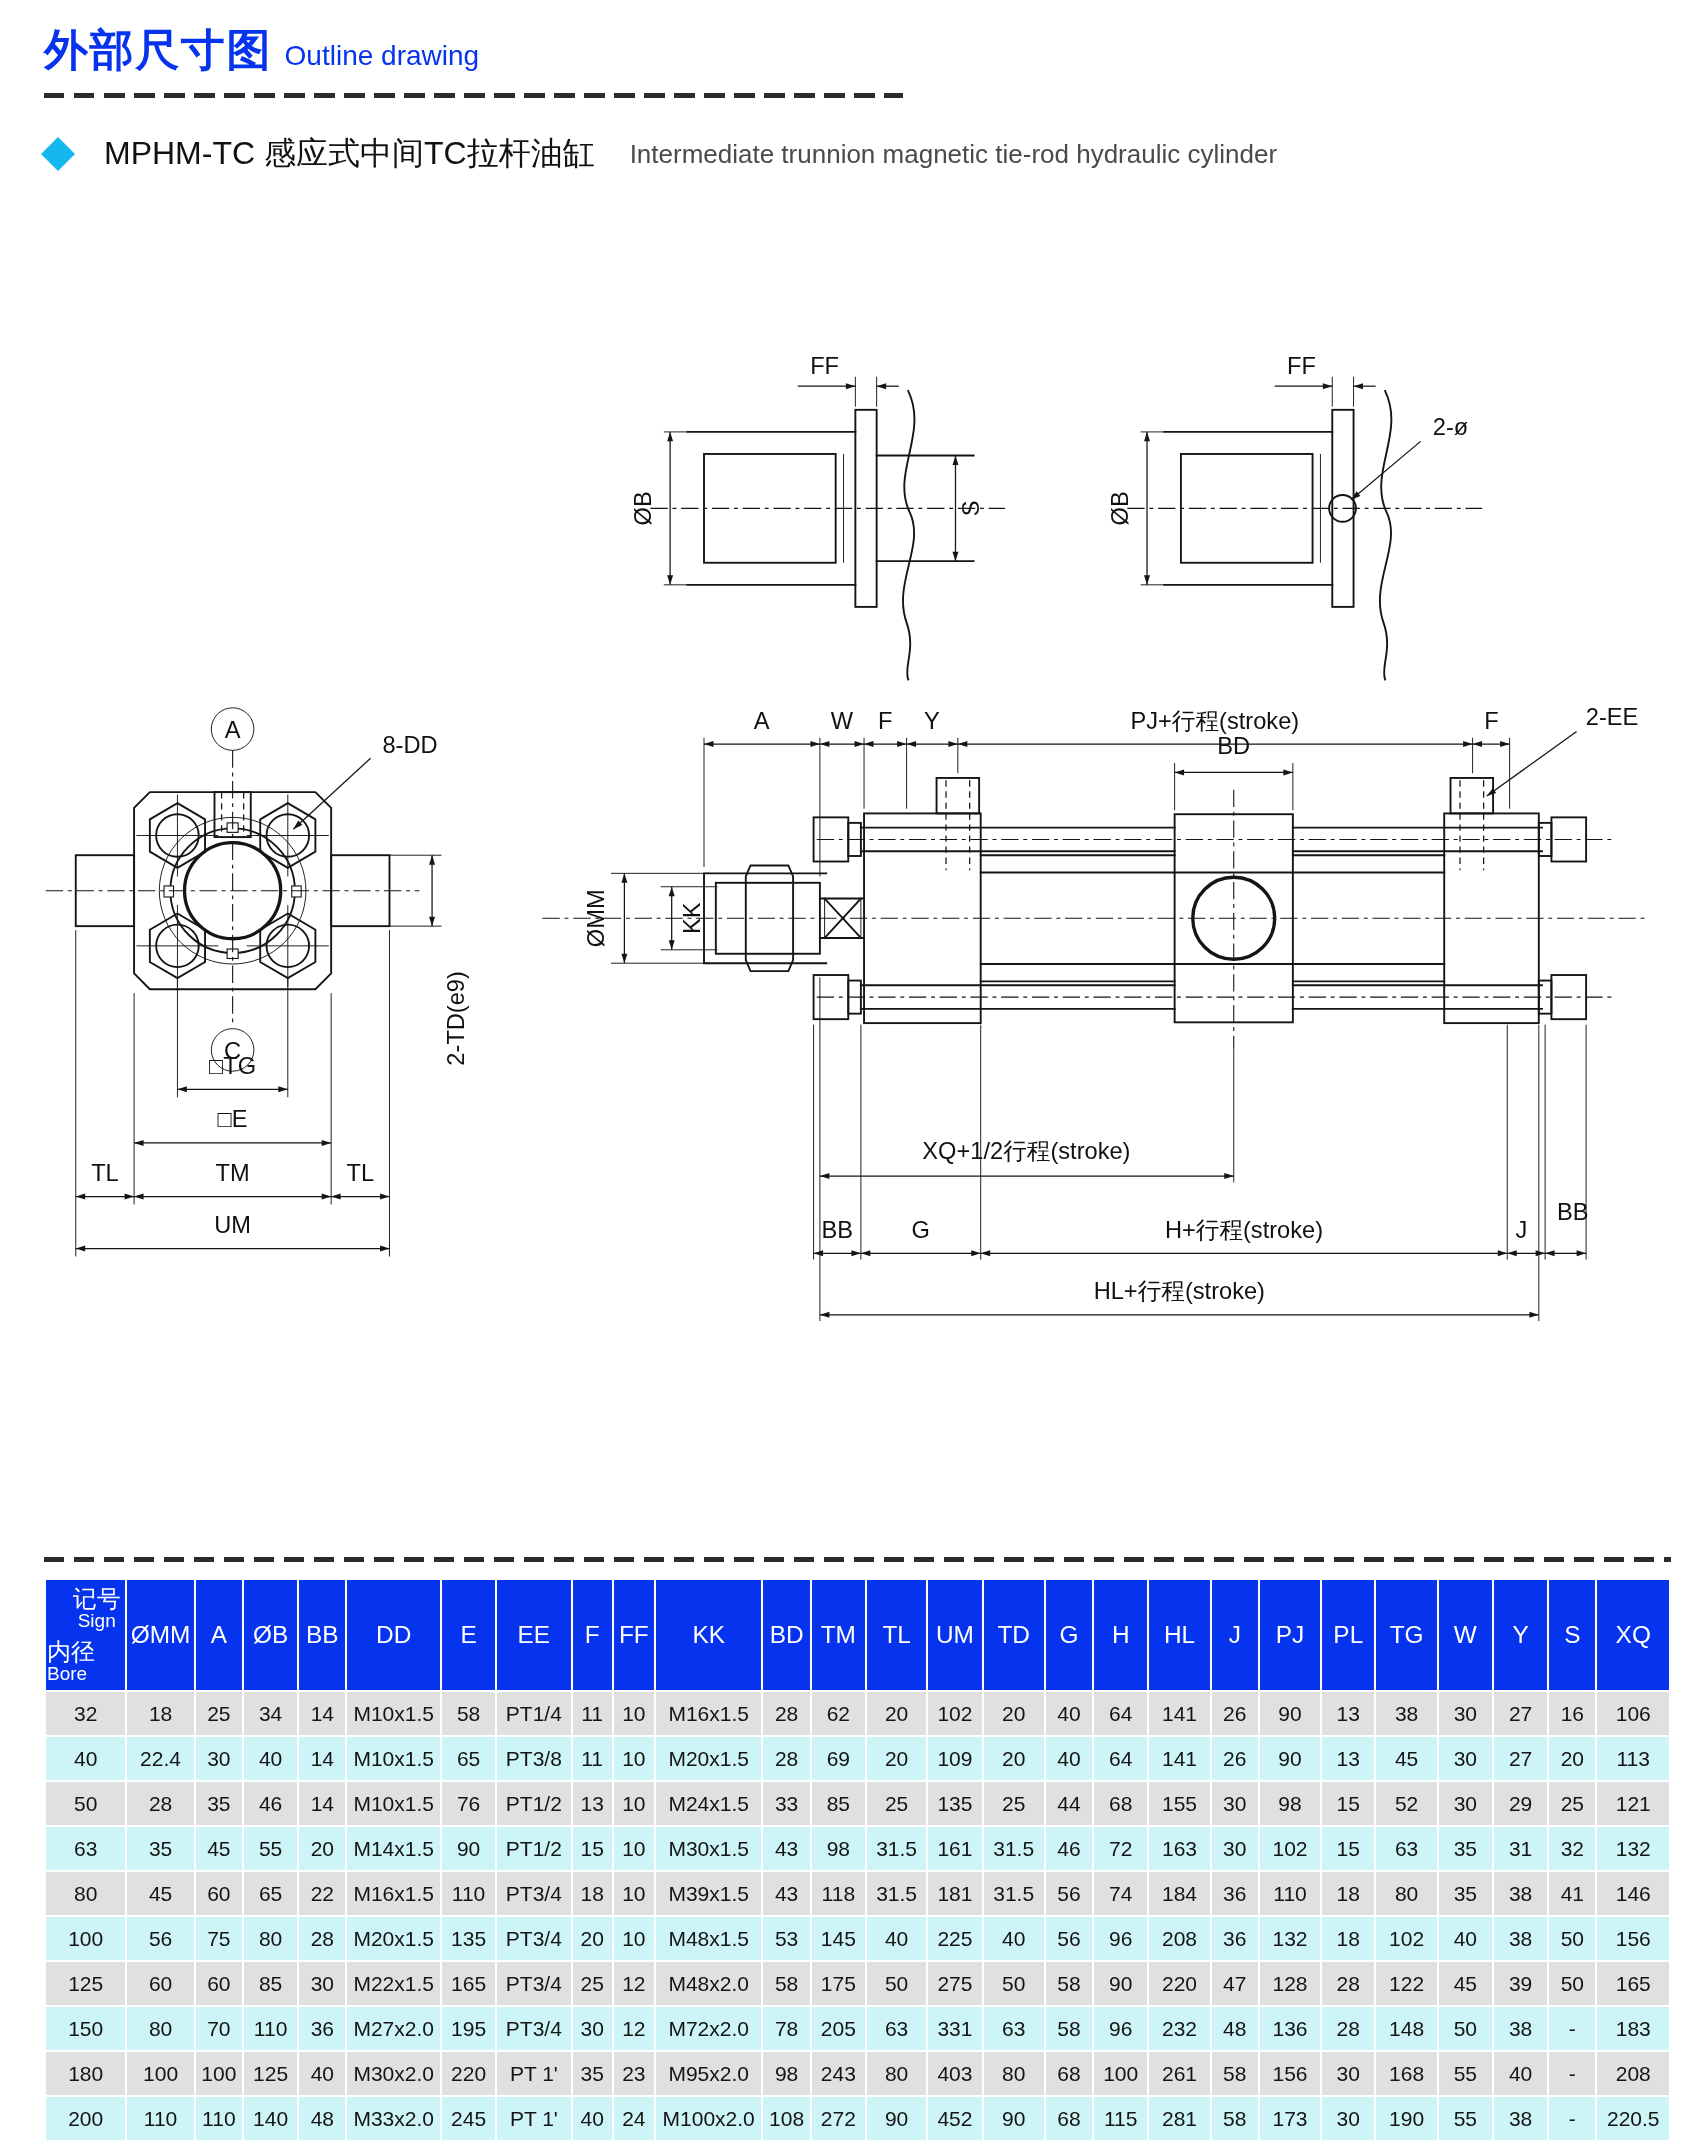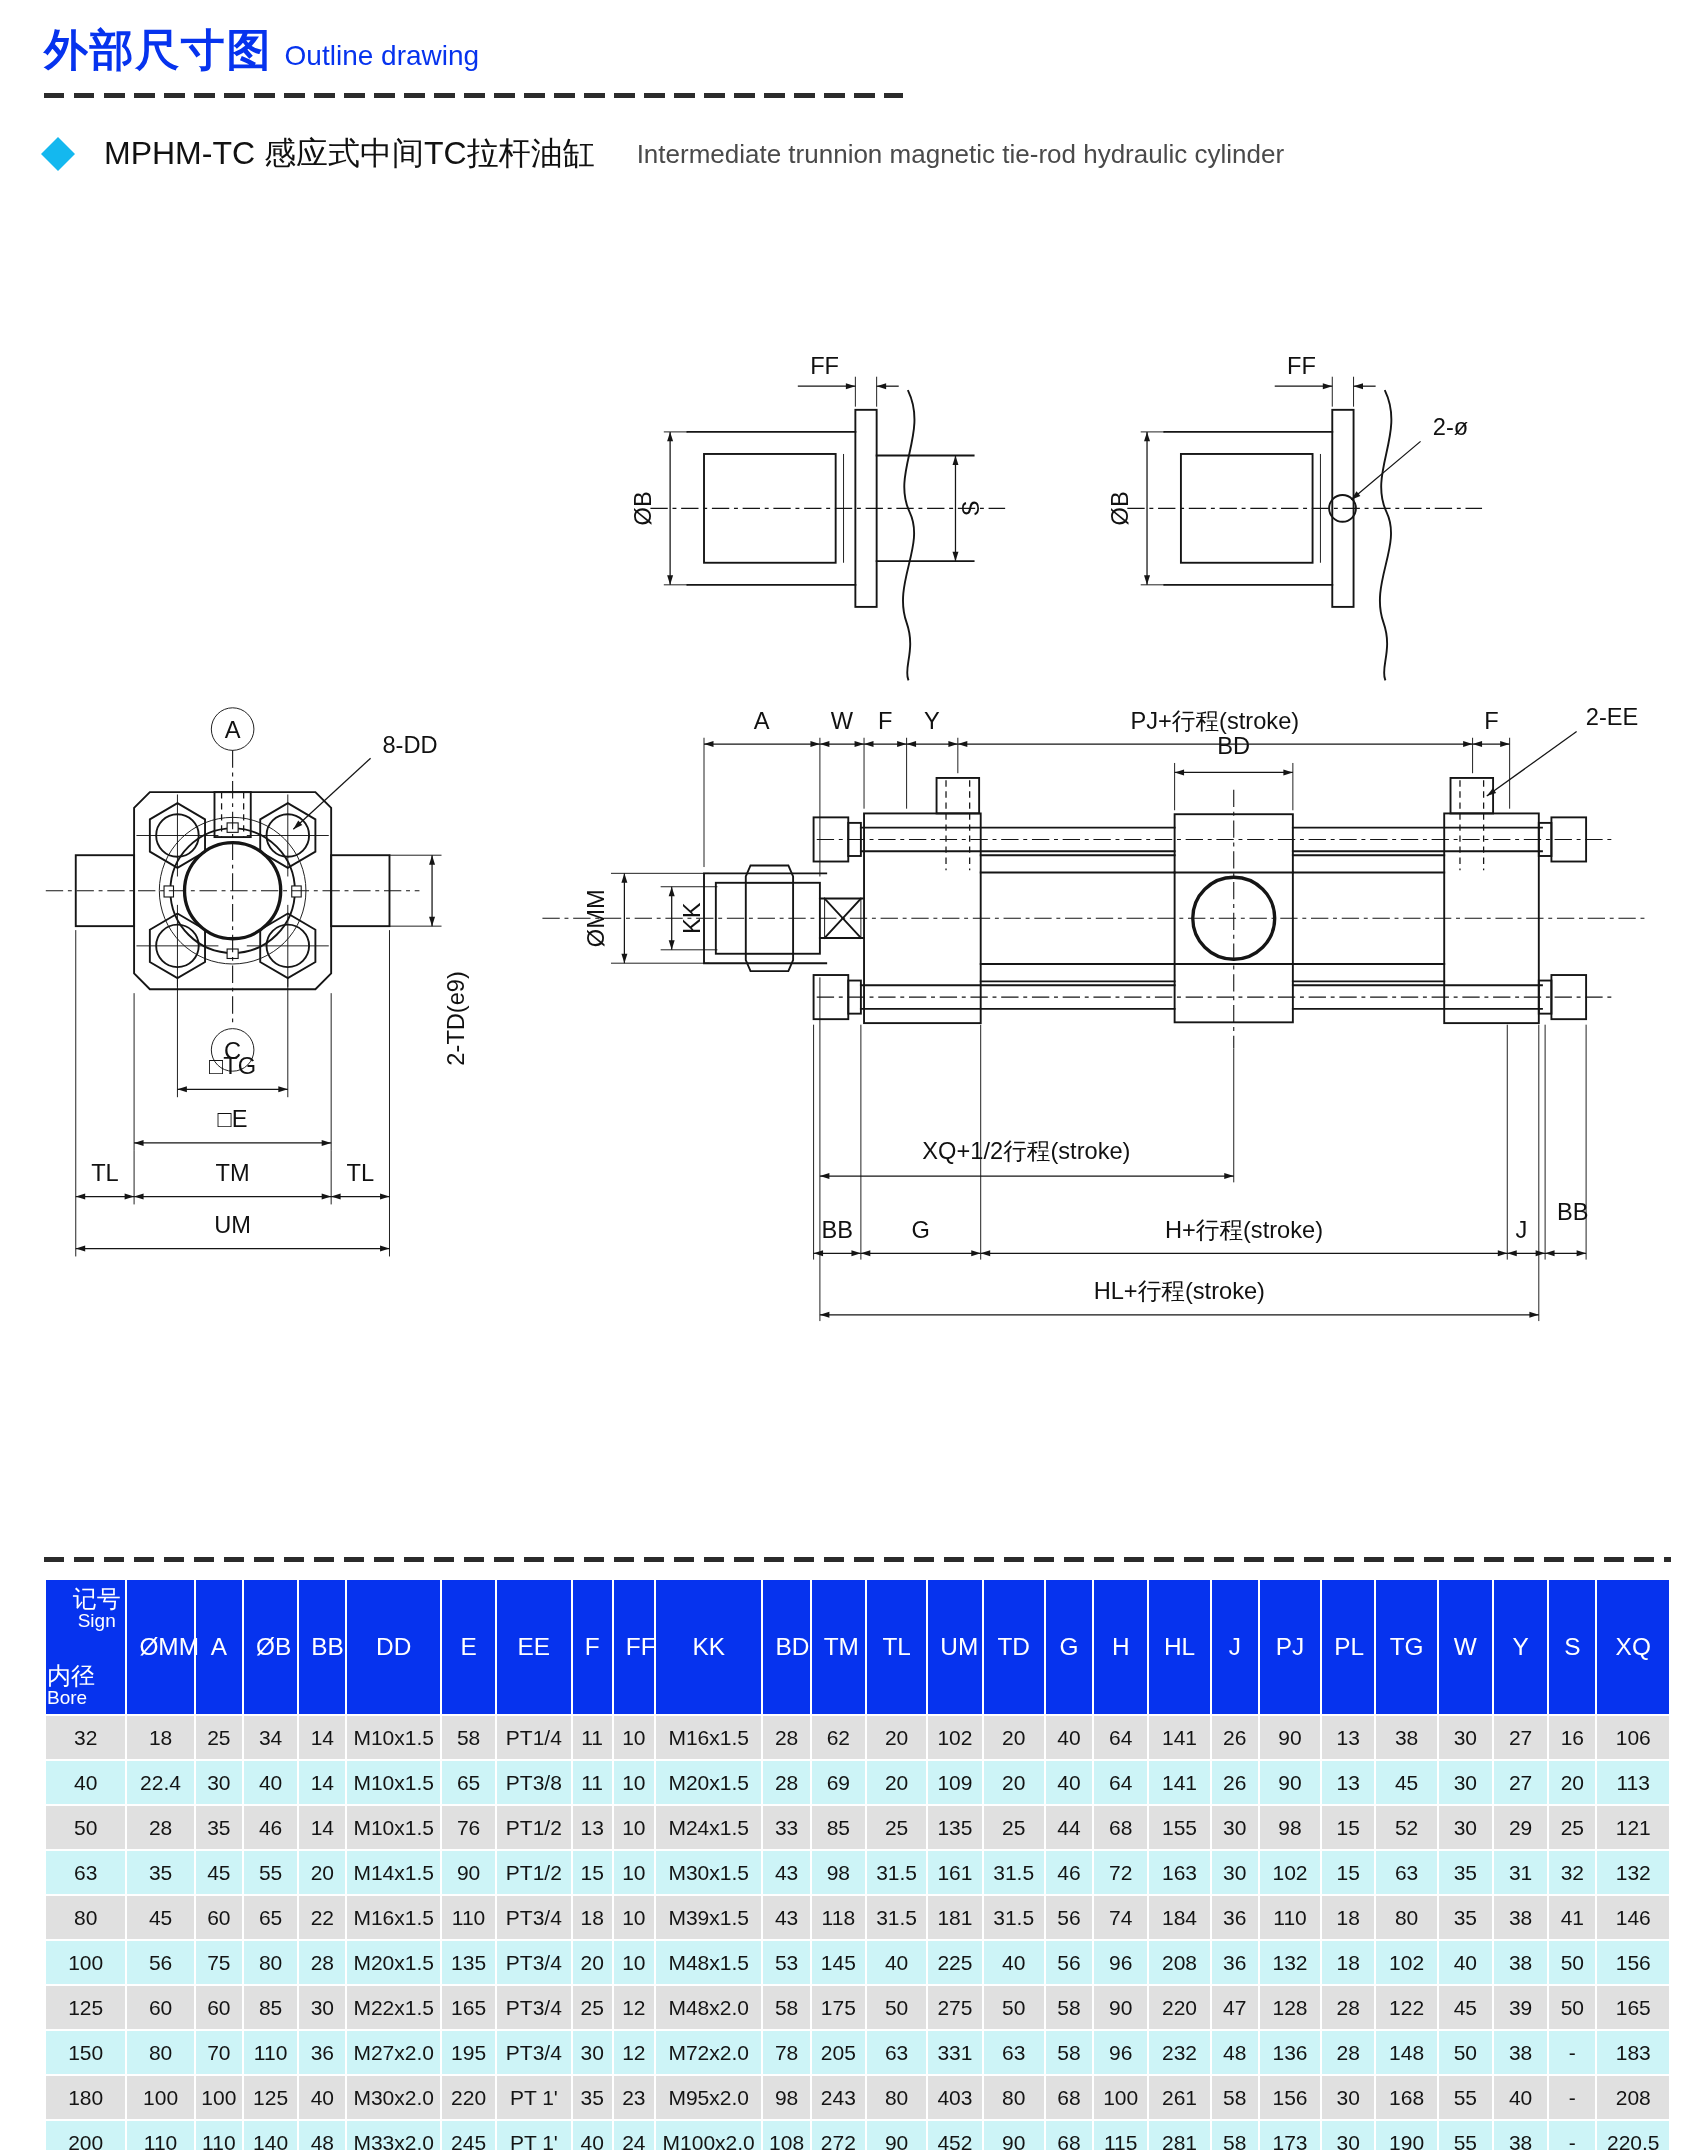--- a/index.html
+++ b/index.html
@@ -7,26 +7,26 @@
         font-family:"Liberation Sans",sans-serif;color:#1a1a1a;}
   
   .title-row{position:absolute;left:44px;display:flex;align-items:baseline;gap:12.6px;white-space:nowrap;}
   .t-zh{font-size:44px;font-weight:bold;color:var(--accent);letter-spacing:1.6px;}
   .t-en{font-size:28px;font-weight:normal;color:var(--accent);}
   .dash{position:absolute;left:44px;height:4.7px;
         background:repeating-linear-gradient(90deg,#2b2b2b 0 20.5px,transparent 20.5px 30px);}
   .product-row{position:absolute;left:46px;top:132px;display:flex;align-items:center;gap:34px;white-space:nowrap;}
   .diamond{width:24px;height:24px;background:var(--bullet);transform:rotate(45deg);flex:0 0 auto;}
   .p-zh{font-size:32px;color:#111;}
-  .p-en{font-size:26px;color:#4a4a4a;margin-left:8px;}
+  .p-en{font-size:26px;color:#4a4a4a;margin-left:1px;}
   
   .drawing-svg{position:absolute;left:0;top:331px;}
   
   table.spec{position:absolute;left:44px;top:1578px;width:1627px;border-collapse:separate;border-spacing:2.4px;table-layout:fixed;}
-  table.spec th{background:var(--accent);color:#fff;font-weight:500;font-size:24.4px;height:110px;padding:12px;text-align:center;vertical-align:middle;}
+  table.spec th{background:var(--accent);color:#fff;font-weight:500;font-size:24.4px;height:110px;padding:0;text-align:center;vertical-align:middle;}
   table.spec td{font-size:21px;height:43px;padding:0;text-align:center;vertical-align:middle;color:#141414;}
   tr.row-gray td{background:var(--rowgray);}
   tr.row-cyan td{background:var(--rowcyan);}
   th.corner{position:relative;background:
       linear-gradient(to bottom right,transparent 49.2%,#fff 49.2%,#fff 50.8%,transparent 50.8%),var(--accent);}
   .corner-tr{position:absolute;top:6.3px;right:4.7px;text-align:center;line-height:1.05;}
   .corner-bl{position:absolute;bottom:6.3px;left:1px;text-align:left;line-height:1.05;}
   .corner-tr .zh,.corner-bl .zh{font-size:24px;}
   .corner-tr .en,.corner-bl .en{font-size:19px;font-weight:normal;}
 </style>

